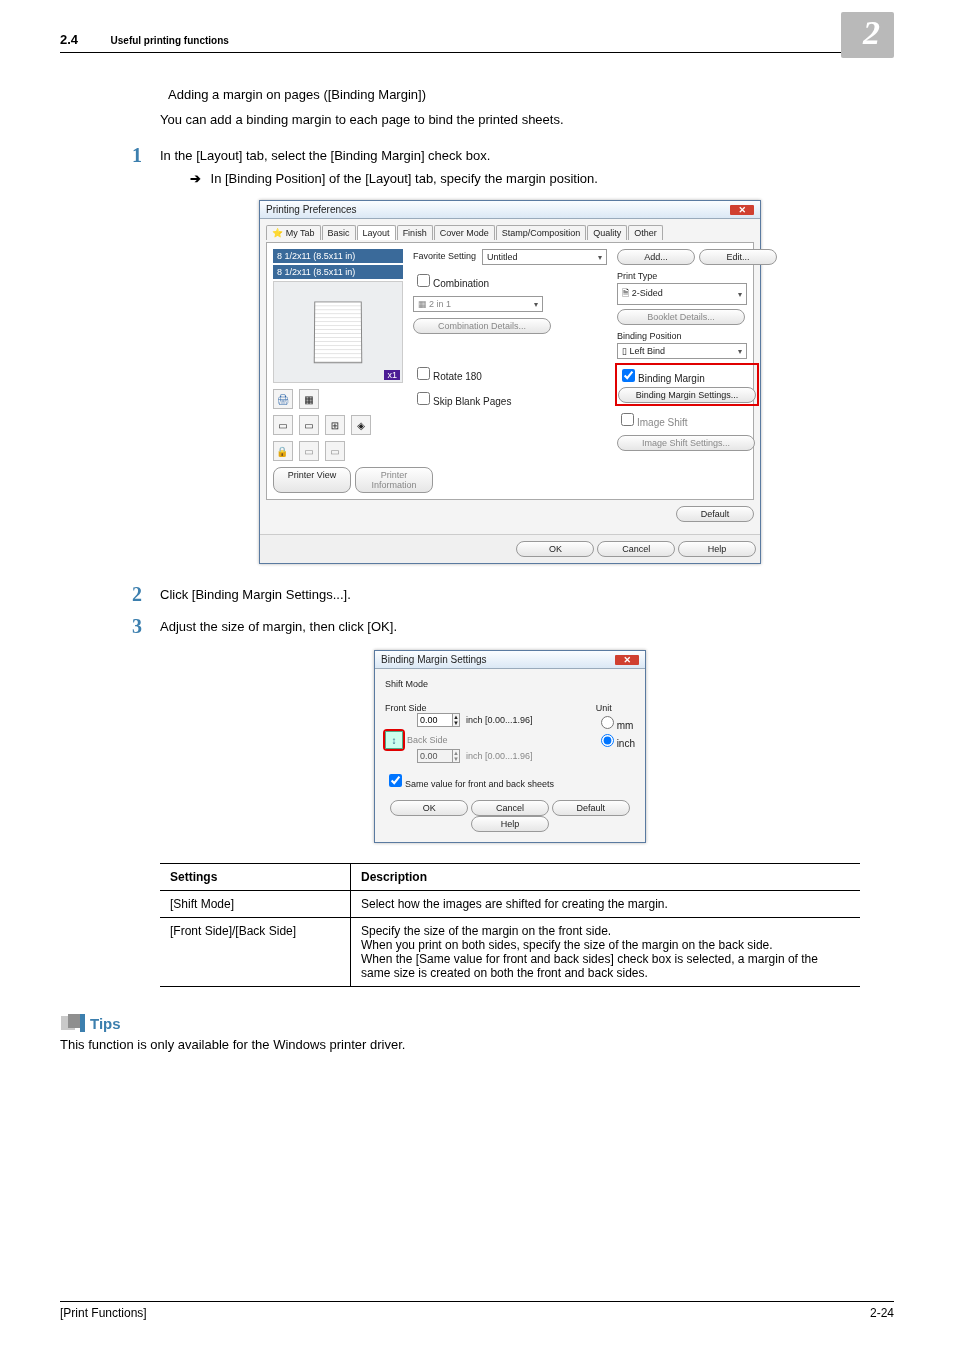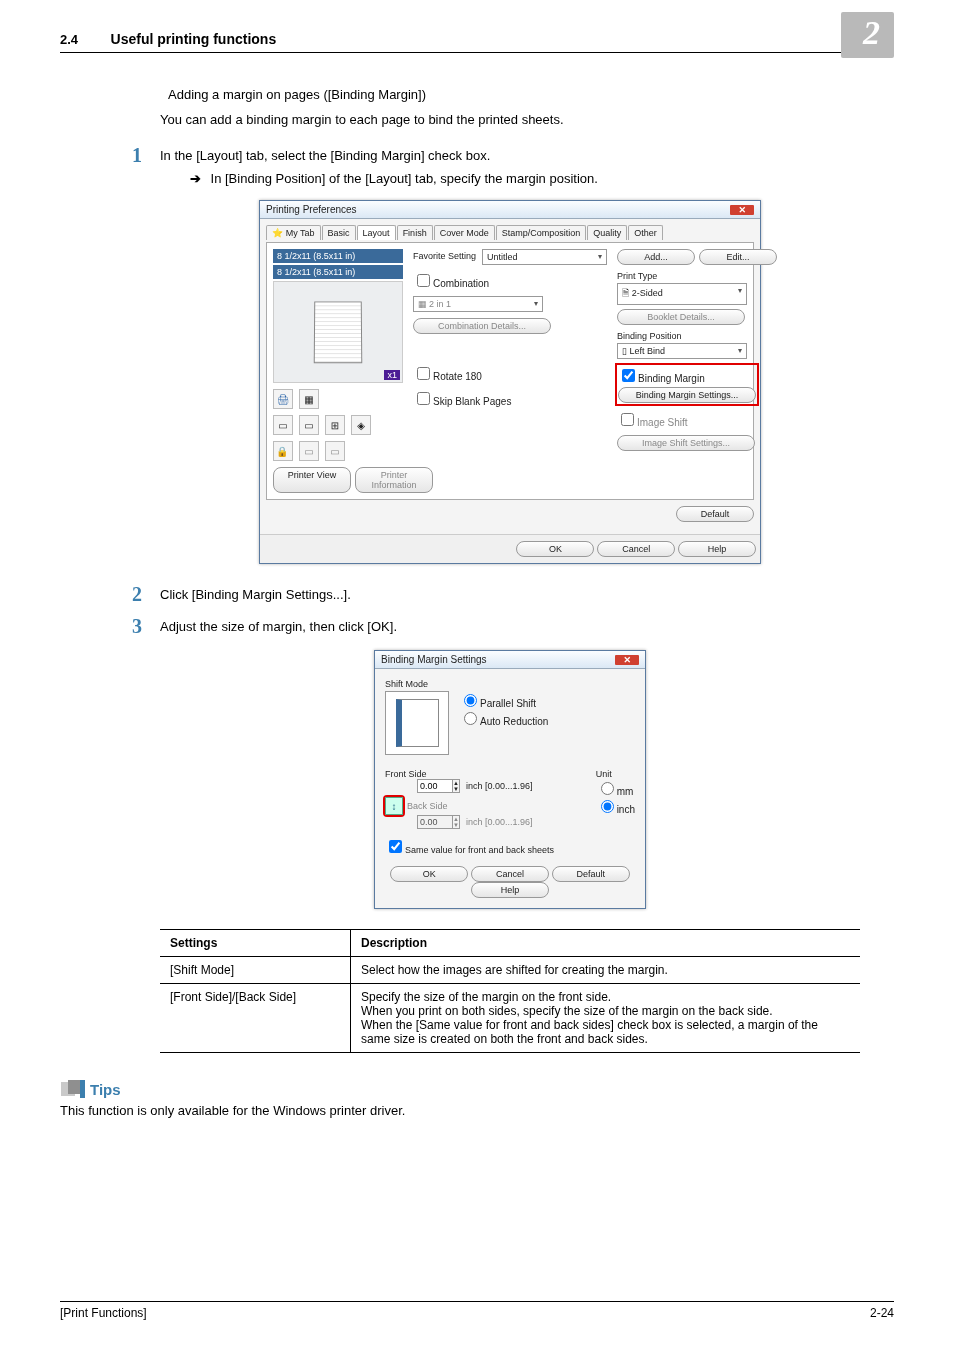--- a/index.html
+++ b/index.html
@@ -24,21 +24,21 @@
     display: flex;
     justify-content: space-between;
     align-items: flex-end;
   }
   .sec-num {
     font-weight: bold;
     font-size: 13px;
   }
   .sec-title {
     font-weight: bold;
-    font-size: 14px;
+    font-size: 10px;
     margin-left: 28px;
   }
   .big-chapter {
     position: absolute;
     right: 60px;
     top: 12px;
     background: #b9b9b9;
     color: #fff;
     font-size: 34px;
     font-weight: bold;
@@ -193,21 +193,21 @@
   .btn.disabled { color: #888; }
   .row { margin-bottom: 6px; }
   .label9 { font-size: 9px; display: block; margin-bottom: 2px; }
   .select {
     border: 1px solid #999;
     background: #fff;
     padding: 2px 4px;
     font-size: 9px;
     display: flex;
     justify-content: space-between;
-    align-items: flex-start;
+    align-items: center;
     min-width: 110px;
   }
   .select .caret { font-size: 8px; color: #555; margin-left: 6px; }
   .chk { margin-right: 3px; }
   .highlight-redoutline {
     display: inline-block;
     box-shadow: 0 0 0 2px #e00000;
     padding: 1px;
   }
   .highlight-redoutline-small {
@@ -456,29 +456,20 @@
       <div class="step-text">Adjust the size of margin, then click [OK].</div>
     </div>
 
     <div class="dialog dlg2" style="margin-top:14px;">
       <div class="titlebar">
         <span>Binding Margin Settings</span>
         <span class="closebox">✕</span>
       </div>
       <div class="panel2">
         <div class="group-title">Shift Mode</div>
-        <div class="shift-row" style="margin-top:2px;">
-          <div class="shift-box">
-              <div class="sheet2"></div>
-            </div>
-          <div>
-            <div><label><input type="radio" class="radio" checked="" style=""><span>Parallel Shift</span></label></div>
-            <div><label><input type="radio" class="radio" style=""><span>Auto Reduction</span></label></div>
-          </div>
-        </div>
 
         <div style="display:flex; justify-content:space-between; margin-top:14px;">
           <div>
             <div class="group-title">Front Side</div>
             <div class="side-section">
               <span class="num-spin">
                 <input type="text" value="0.00" style="">
                 <span class="spins">
                     <span>▲</span>
                     <span>▼</span>

